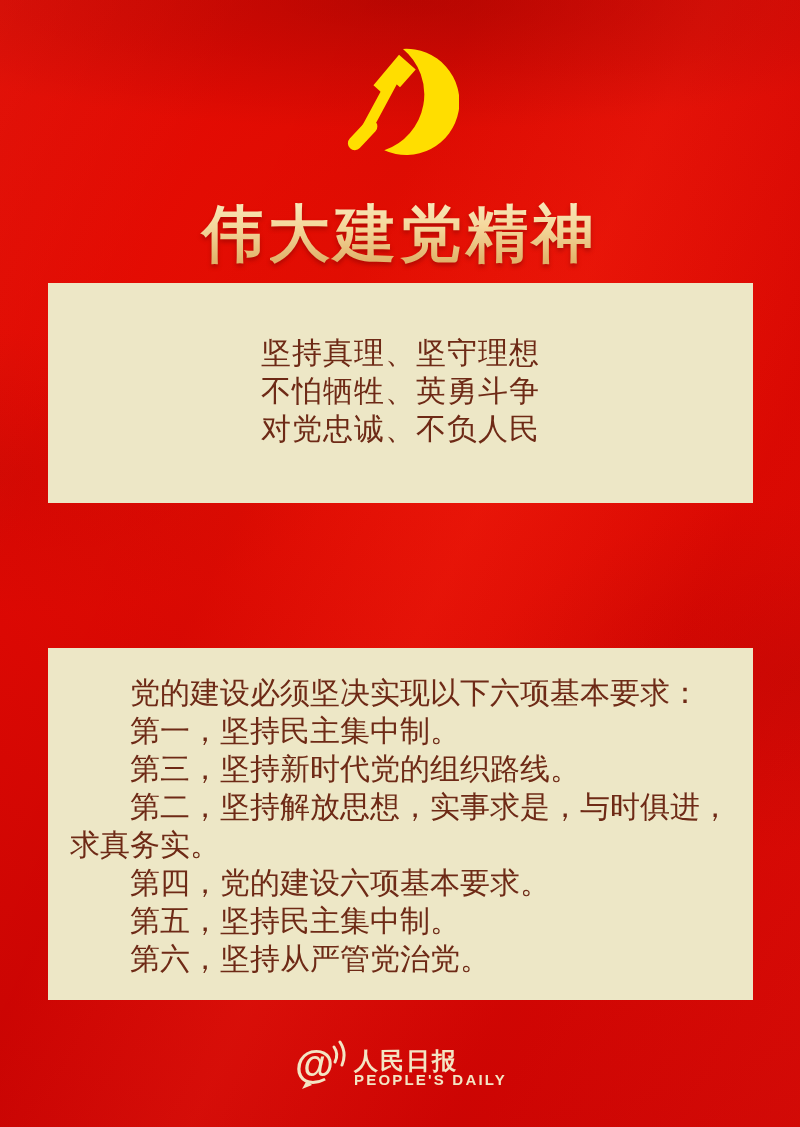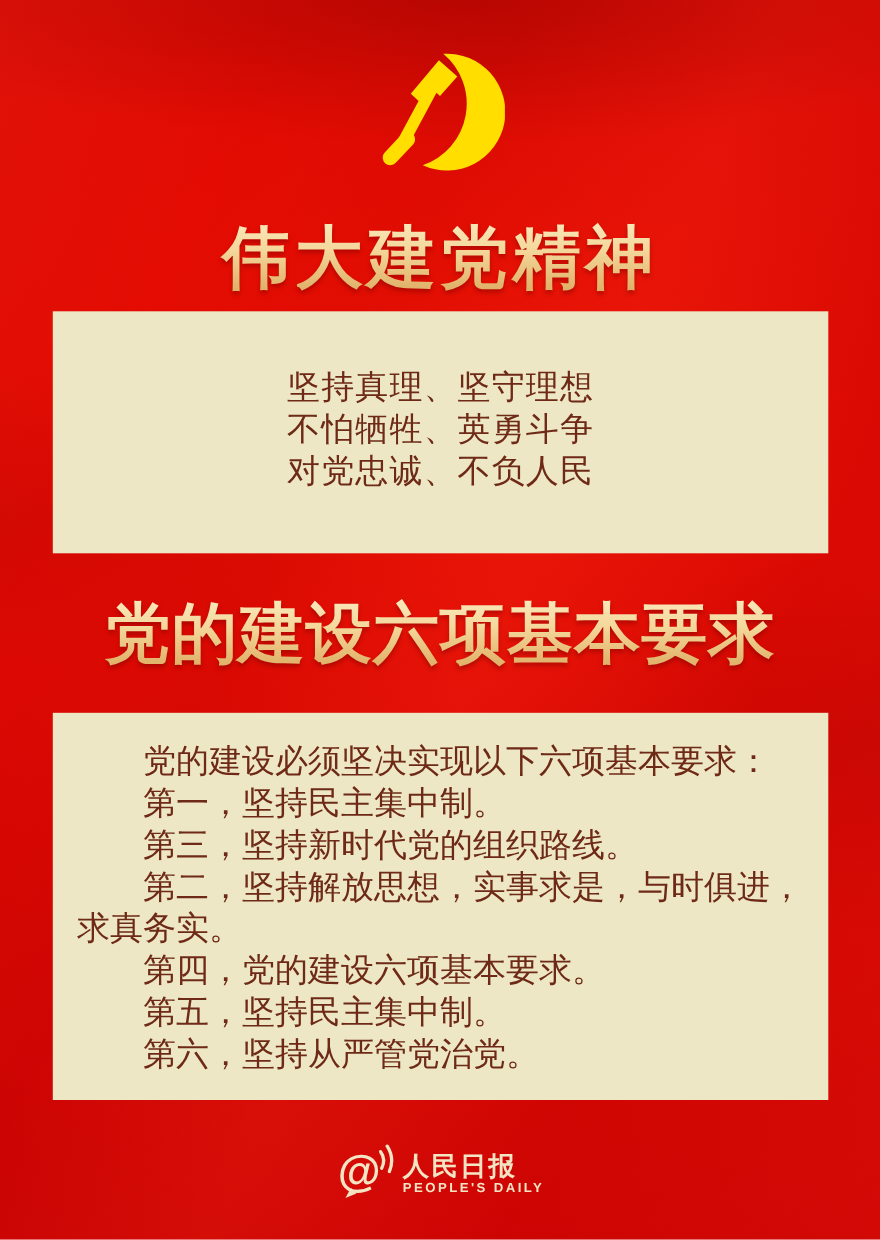--- a/index.html
+++ b/index.html
@@ -94,21 +94,21 @@
     color: #F3E5C4;
   }
   .logo-col { display: flex; flex-direction: column; align-items: flex-start; }
   .logo-cn {
     font-size: 24px;
     font-weight: 800;
     letter-spacing: 2px;
     line-height: 26px;
   }
   .logo-en {
-    font-size: 12px;
+    font-size: 15px;
     font-weight: 700;
     letter-spacing: 2.2px;
     line-height: 12px;
   }
 </style>
 </head>
 <body>
 
 <div class="poster">
 
@@ -130,21 +130,20 @@
   <h1 class="gold-title title-main">伟大建党精神</h1>
 
   <section class="panel panel-spirit">
     <div>
         <p>坚持真理、坚守理想</p>
         <p>不怕牺牲、英勇斗争</p>
         <p>对党忠诚、不负人民</p>
       </div>
   </section>
 
-  <h2 class="gold-title title-section">党的建设六项基本要求</h2>
 
   <section class="panel panel-req">
     <div>
         <p>党的建设必须坚决实现以下六项基本要求：</p>
         <p>第一，坚持民主集中制。</p>
         <p>第三，坚持新时代党的组织路线。</p>
         <p>第二，坚持解放思想，实事求是，与时俱进，求真务实。</p>
         <p>第四，党的建设六项基本要求。</p>
         <p>第五，坚持民主集中制。</p>
         <p>第六，坚持从严管党治党。</p>

